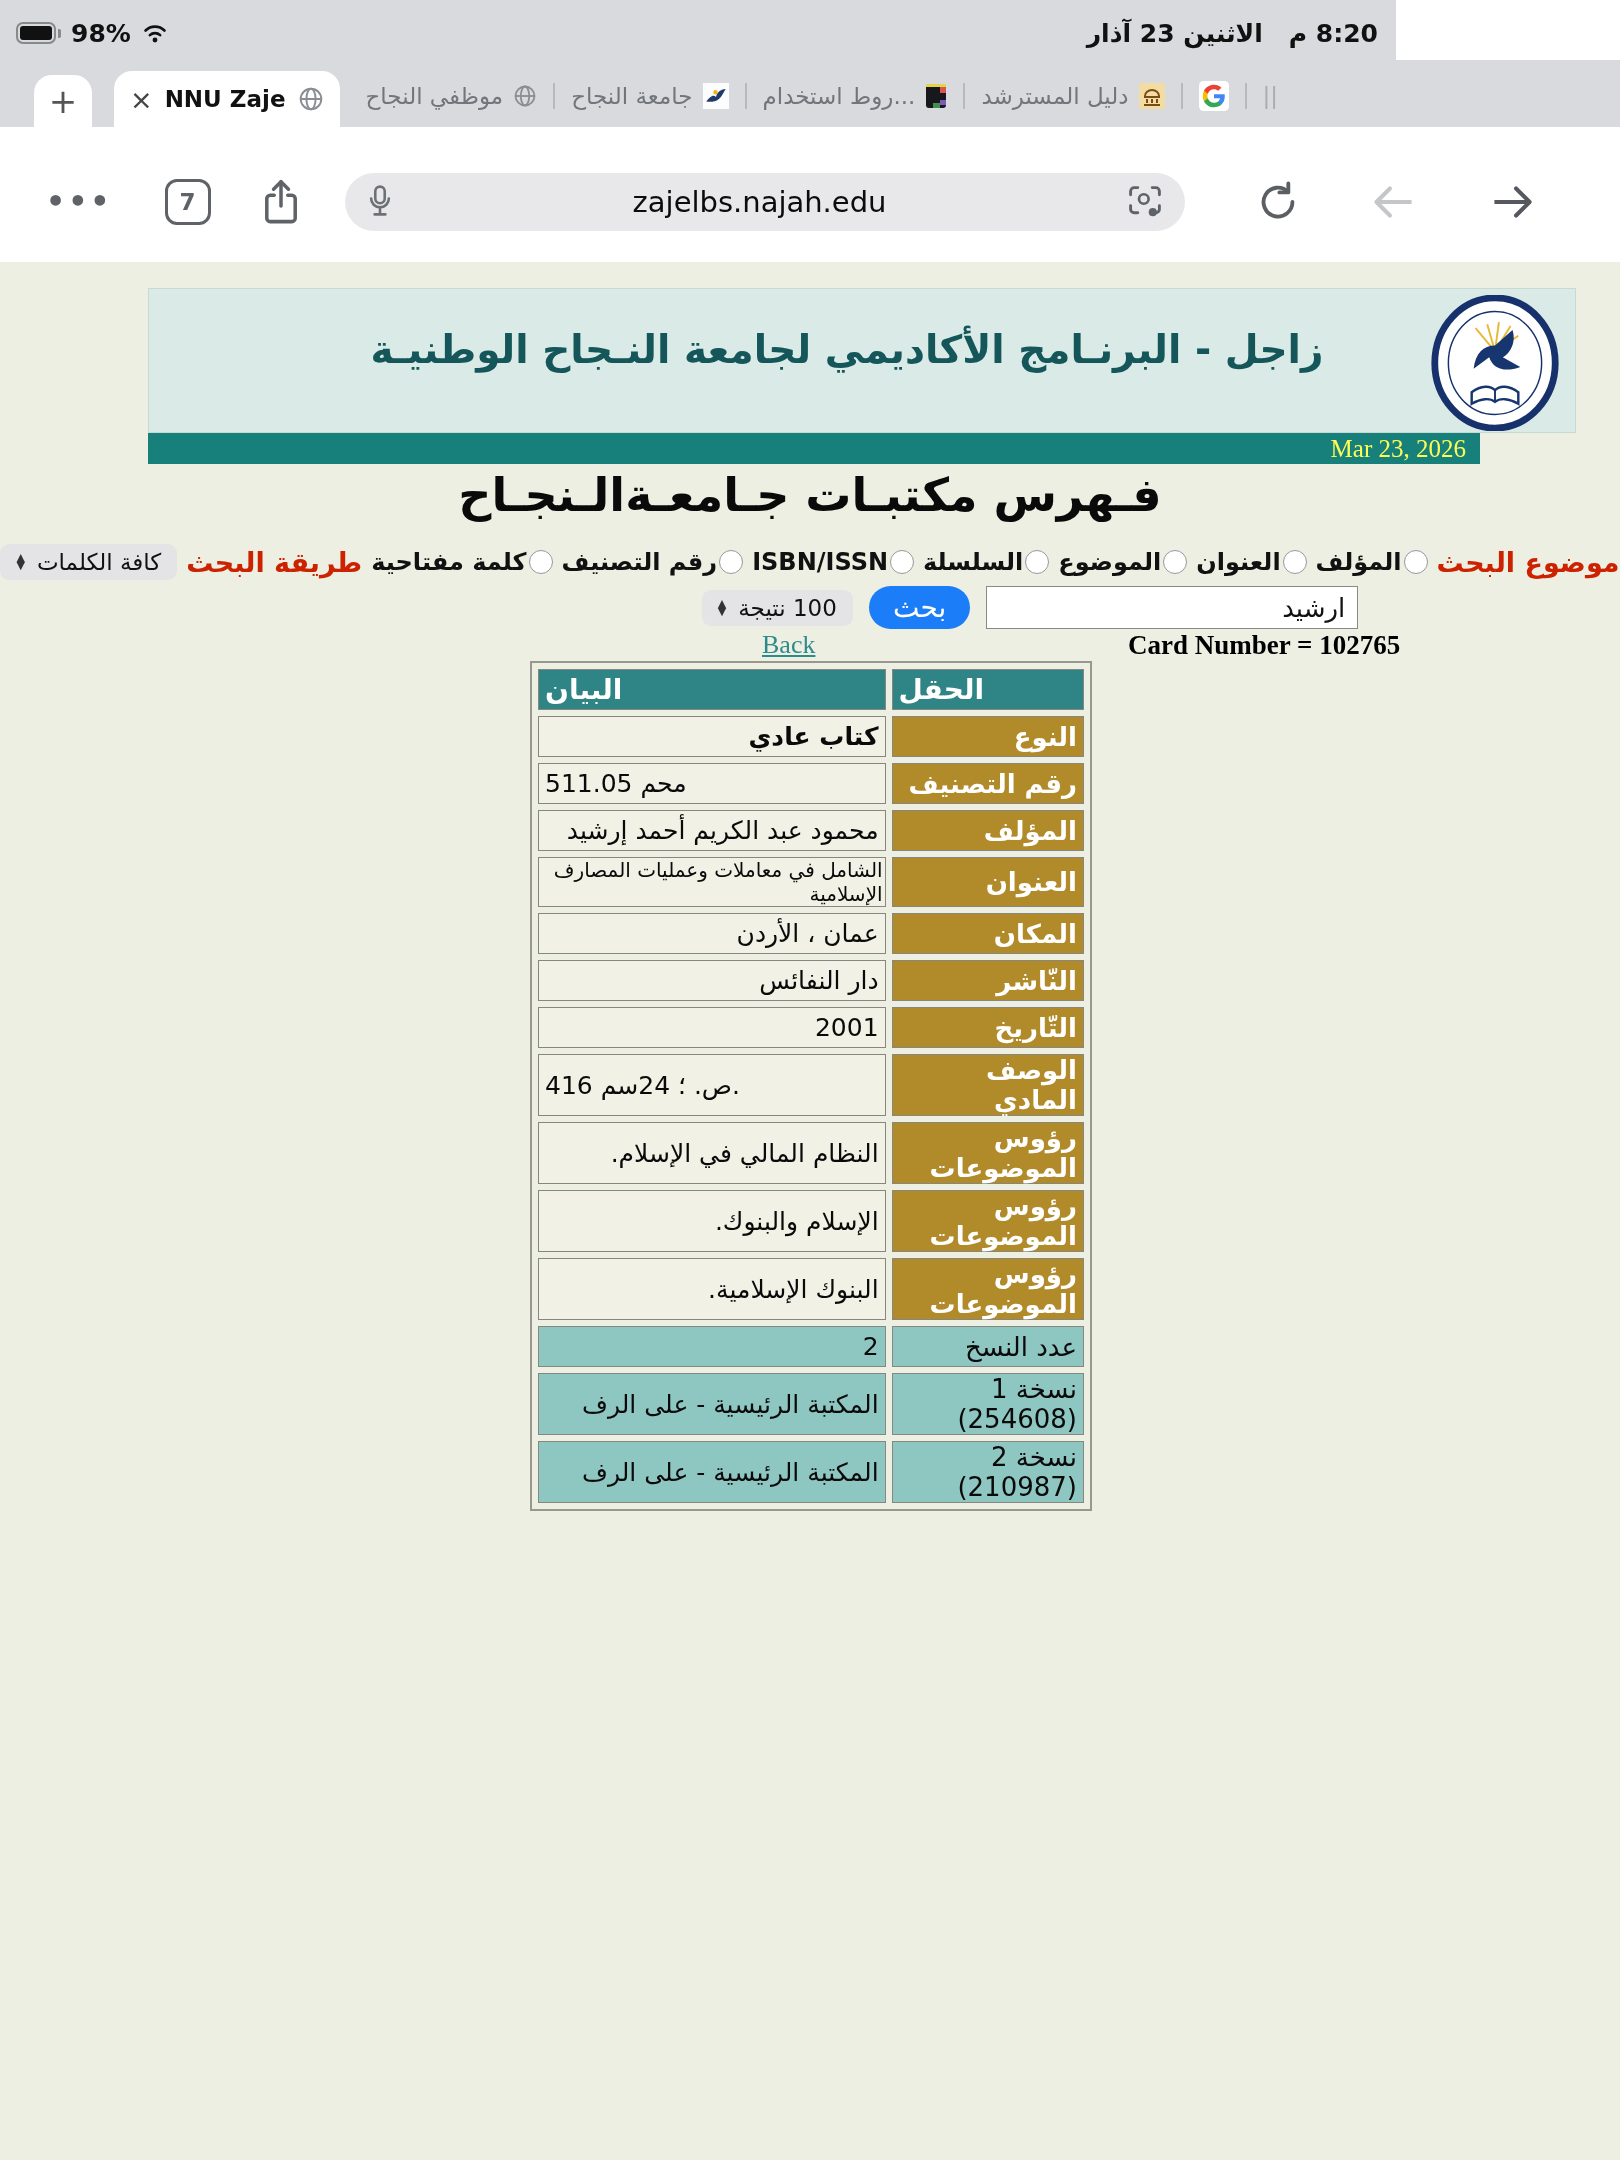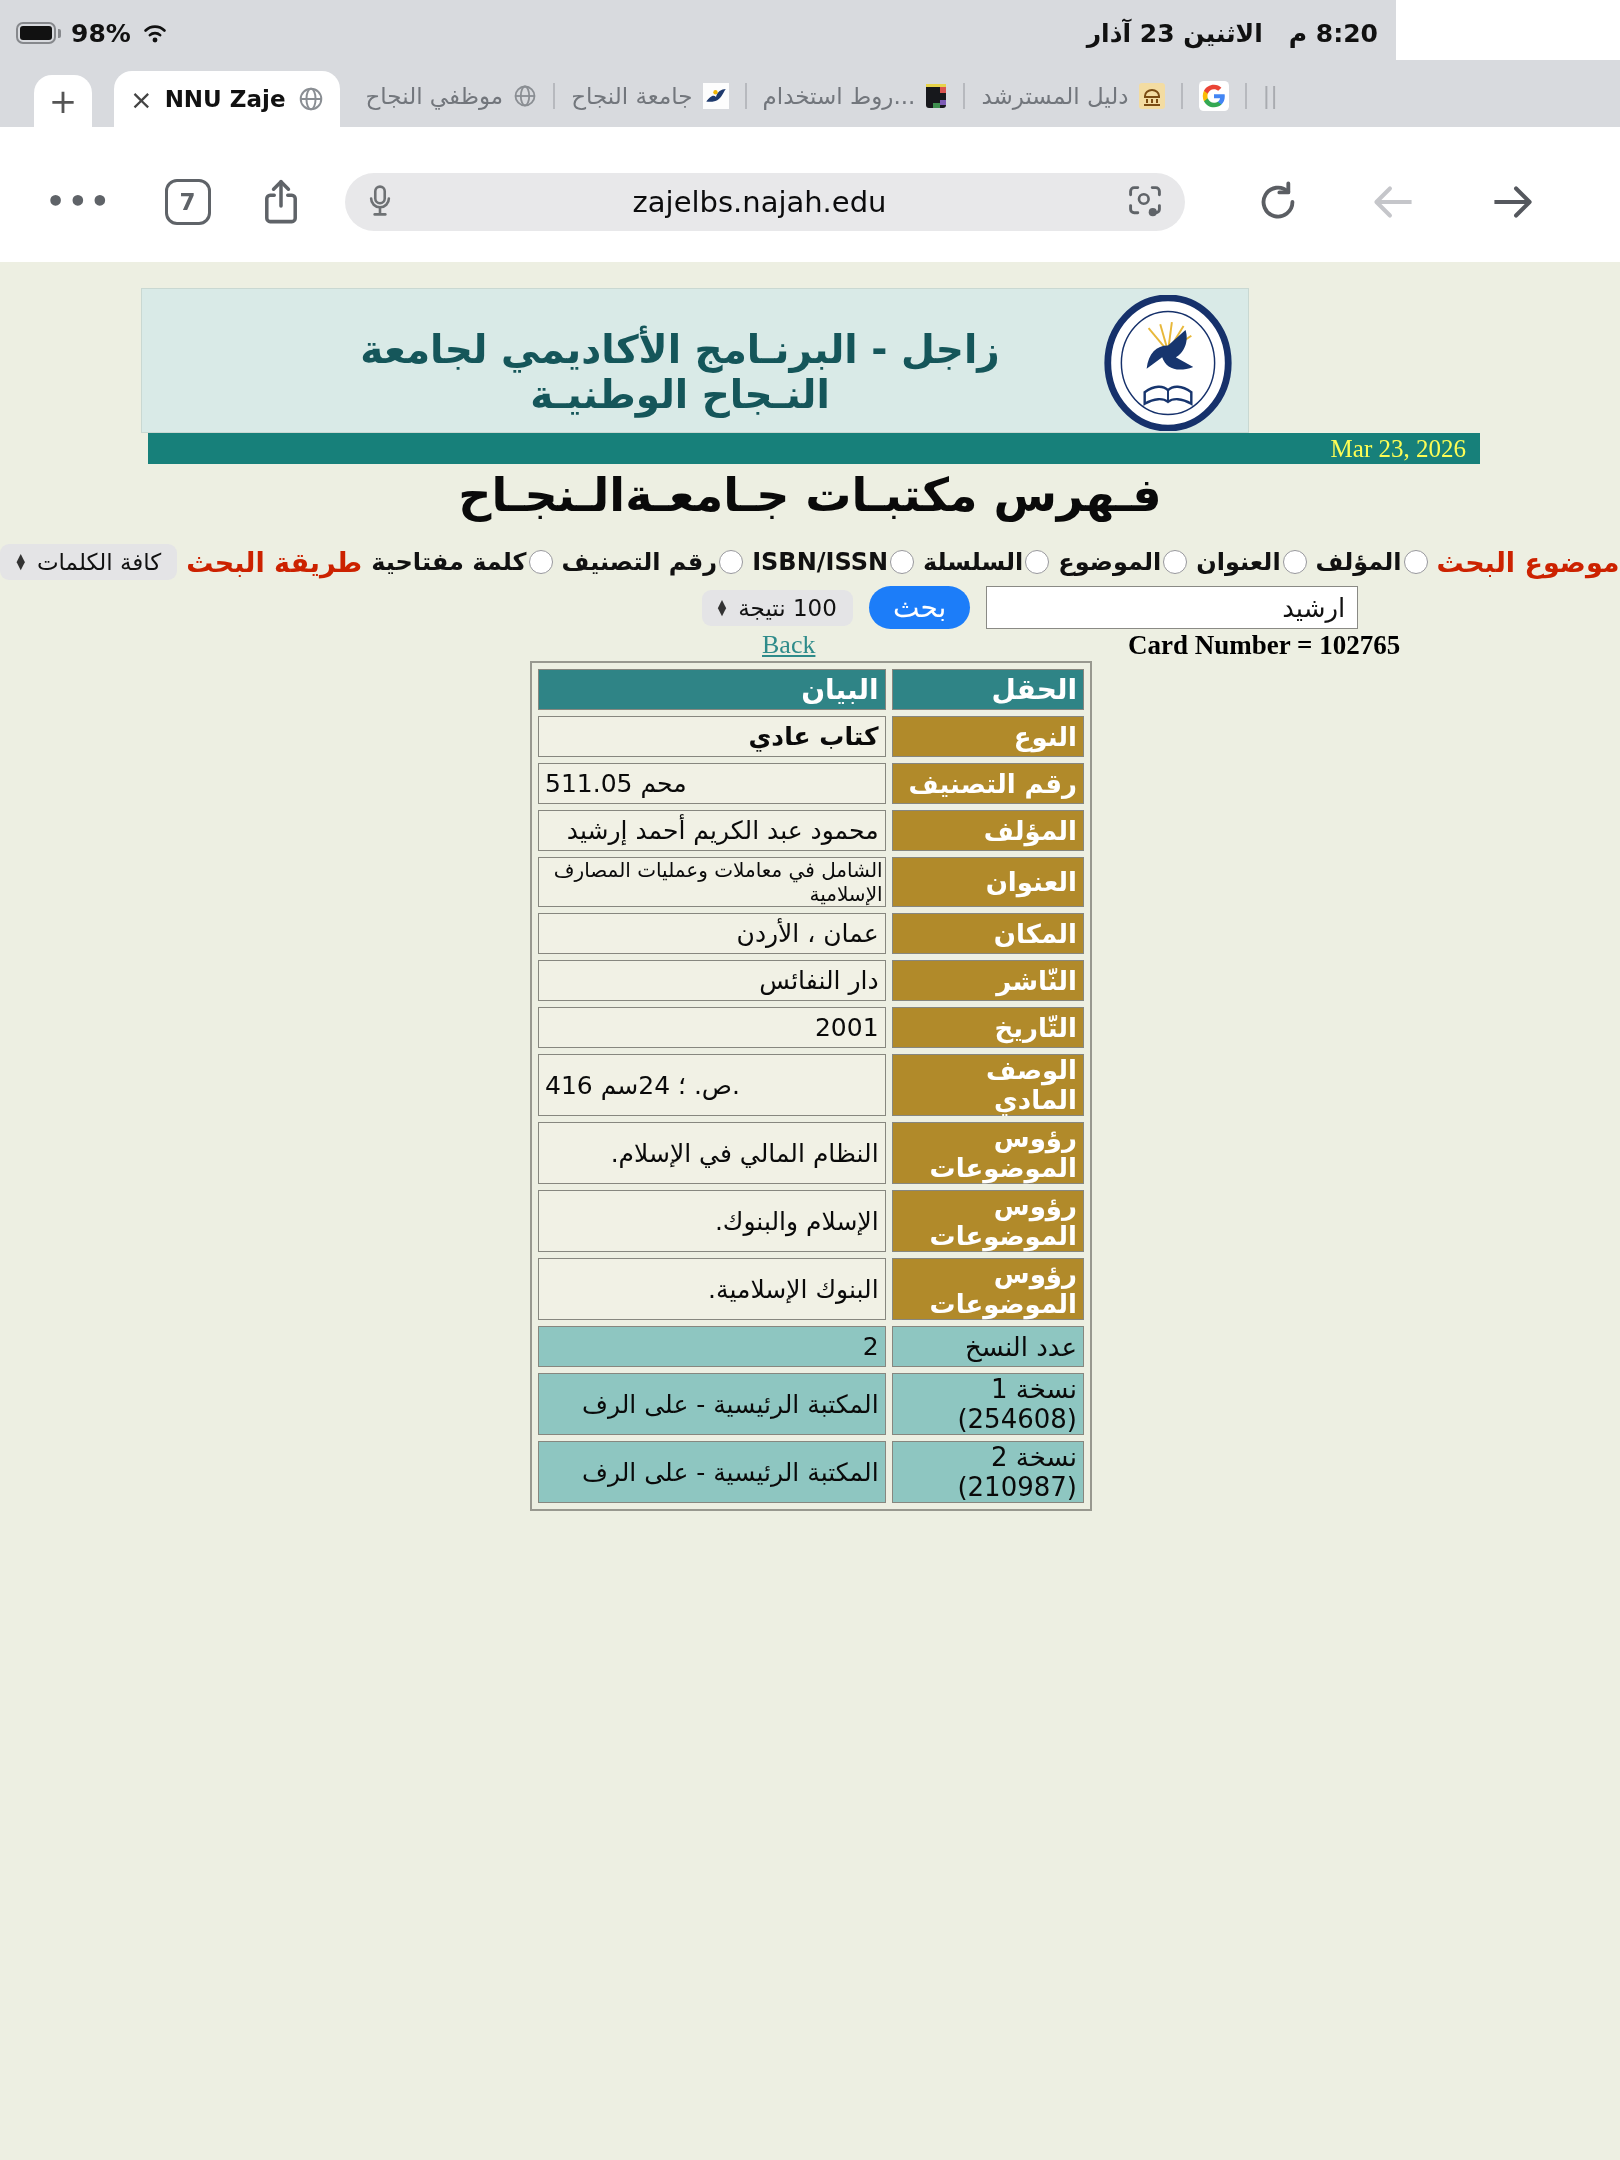--- a/index.html
+++ b/index.html
@@ -42,21 +42,21 @@
   .tabs-btn{margin-left:52px; width:46px; height:46px; border:3.5px solid var(--icon-gray); border-radius:12px;
     display:flex; align-items:center; justify-content:center; font-size:23px; color:var(--icon-gray); font-weight:600;}
   .share-btn{margin-left:50px;}
   .url-pill{margin-left:44px; width:840px; height:58px; background:var(--pill-bg); border-radius:29px;
     display:flex; align-items:center; padding:0 22px; gap:12px;}
   .url-text{flex:1; text-align:center; font-size:29px; color:#0c0c0d;}
   .nav-ic{margin-left:72px;}
 
   
   .webpage{position:absolute; top:262px; left:0; width:1620px; height:1898px; background:var(--page-bg);}
-  .banner{position:absolute; top:26px; left:141px; width:1108px; height:145px; background:var(--banner-bg);
+  .banner{position:absolute; top:26px; left:148px; width:1428px; height:145px; background:var(--banner-bg);
     border:1px solid #c9d8d2;}
   .banner-title{position:absolute; top:38px; right:200px; left:170px; text-align:center; direction:rtl;
     font-size:39px; font-weight:800; color:var(--banner-text);}
   .logo{position:absolute; top:6px; right:14px;}
   .banner-strip{position:absolute; top:171px; left:148px; width:1332px; height:31px; background:var(--teal-bar);
     display:flex; align-items:center; justify-content:flex-end; padding:0 14px;}
   .banner-date{color:var(--date-yellow); font-family:"Liberation Serif",serif; font-size:25px;}
 
   .page-title{position:absolute; top:206px; left:0; width:1620px; text-align:center; direction:rtl;
     font-size:46px; font-weight:800; color:#0a0a0a;}
@@ -79,21 +79,21 @@
 
   .meta-row{position:absolute; top:368px; left:0; width:1620px; height:30px;}
   .back-link{position:absolute; left:762px; color:var(--link-teal); text-decoration:underline;
     font-family:"Liberation Serif",serif; font-size:26px;}
   .card-number{position:absolute; left:1128px; color:#000; font-family:"Liberation Serif",serif;
     font-size:27px; font-weight:700;}
 
   .record-table{position:absolute; top:399px; left:530px; width:562px; direction:rtl;
     border-collapse:separate; border-spacing:6px; background:var(--page-bg); border:2px solid #98988f;}
   .cell{height:41px; border:1px solid #87877f; font-size:25px; padding:0 6px; vertical-align:middle;}
-  th.cell{background:var(--teal-header); color:#fff; text-align:right; font-weight:700; font-size:28px;}
+  th.cell{background:var(--teal-header); color:#fff; text-align:left; font-weight:700; font-size:28px;}
   td.field{background:var(--gold); color:#fff; font-weight:700; text-align:right; width:193px; font-size:26px;}
   td.value{background:var(--value-bg); color:#0a0a0a; width:352px;}
   td.value.bold{font-weight:700;}
   td.value.small{font-size:20px; padding:0 2px;}
   td.field.copies{background:var(--copies-teal); color:#0a0a0a; font-weight:400;}
   td.value.copies{background:var(--copies-teal);}
 
   .page-footer{position:absolute; top:1176px; left:148px; width:1332px; height:26px; background:var(--footer-teal);
     color:#fff; font-size:16.5px; font-weight:700; text-align:center; line-height:26px; font-family:"Liberation Sans",sans-serif;}
 

